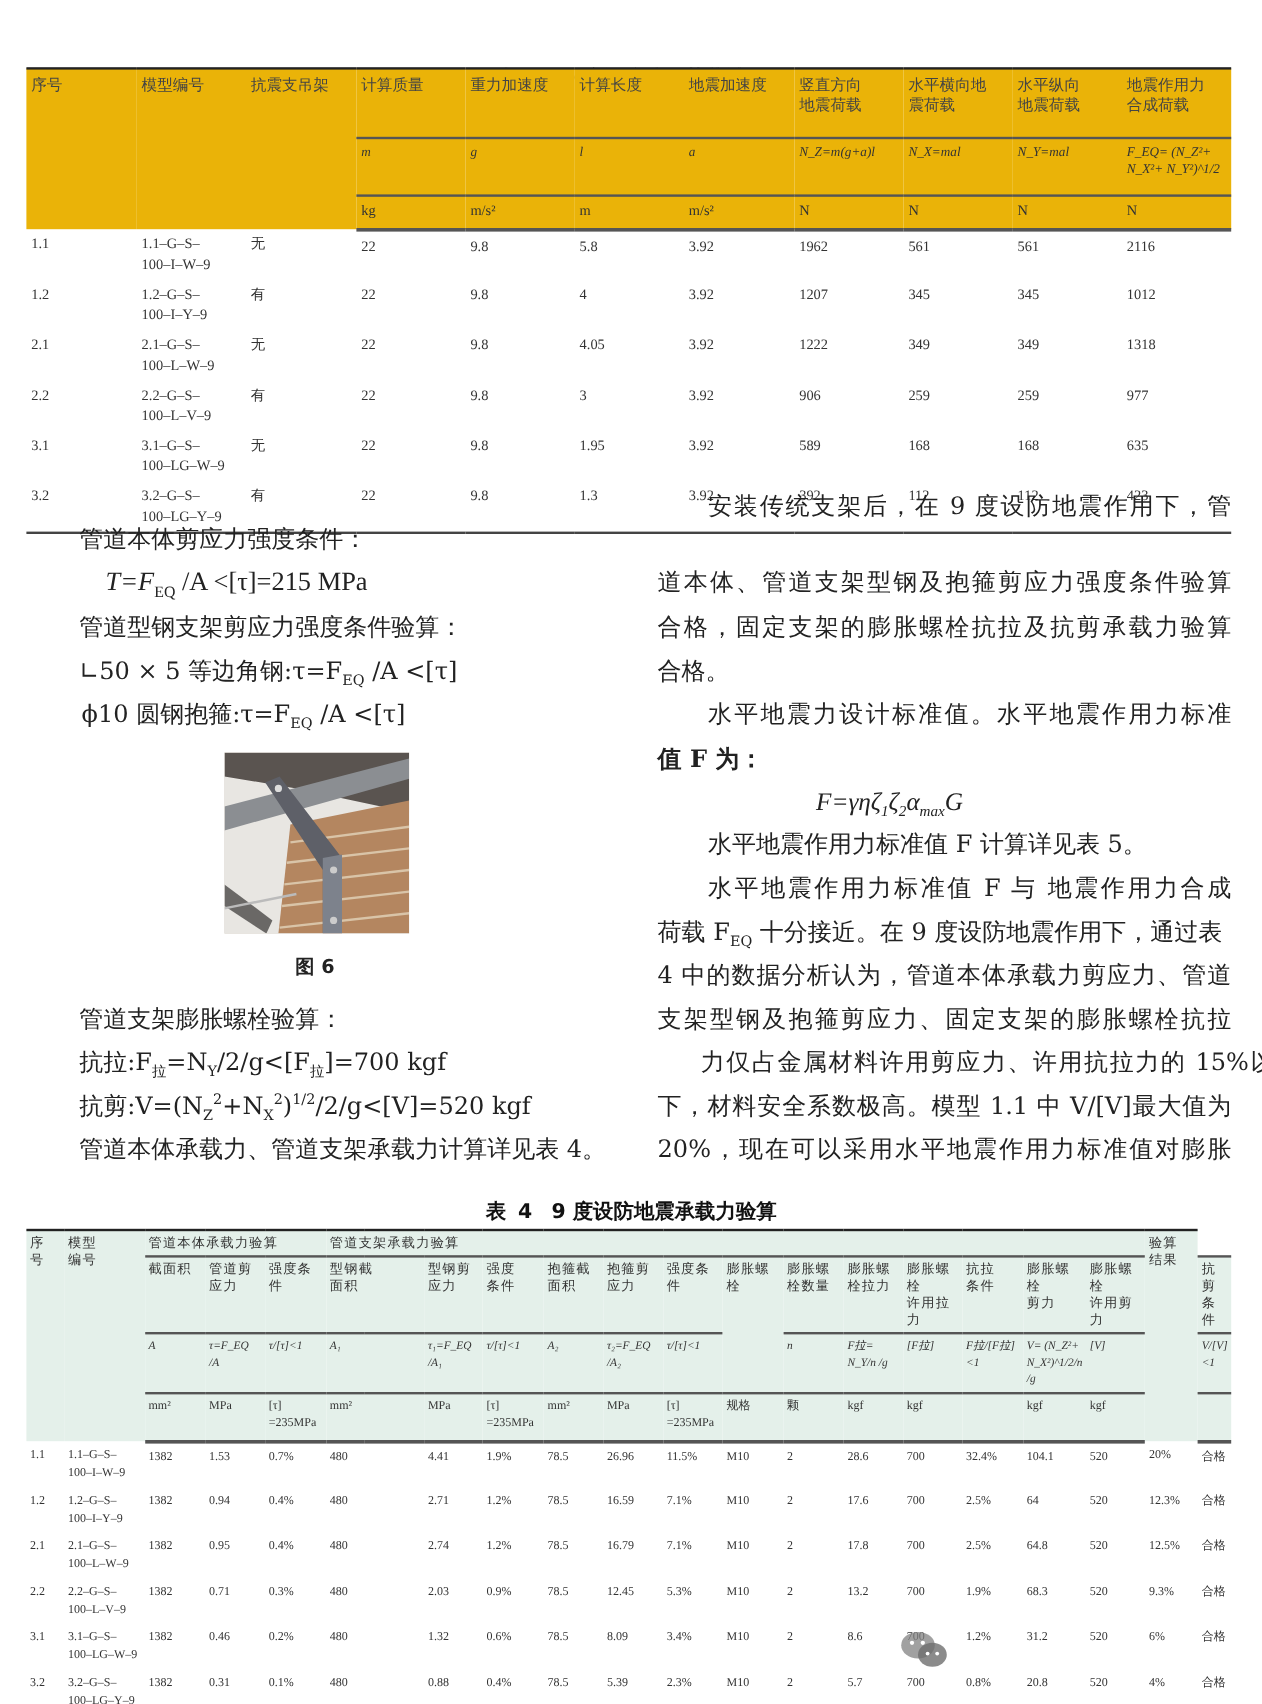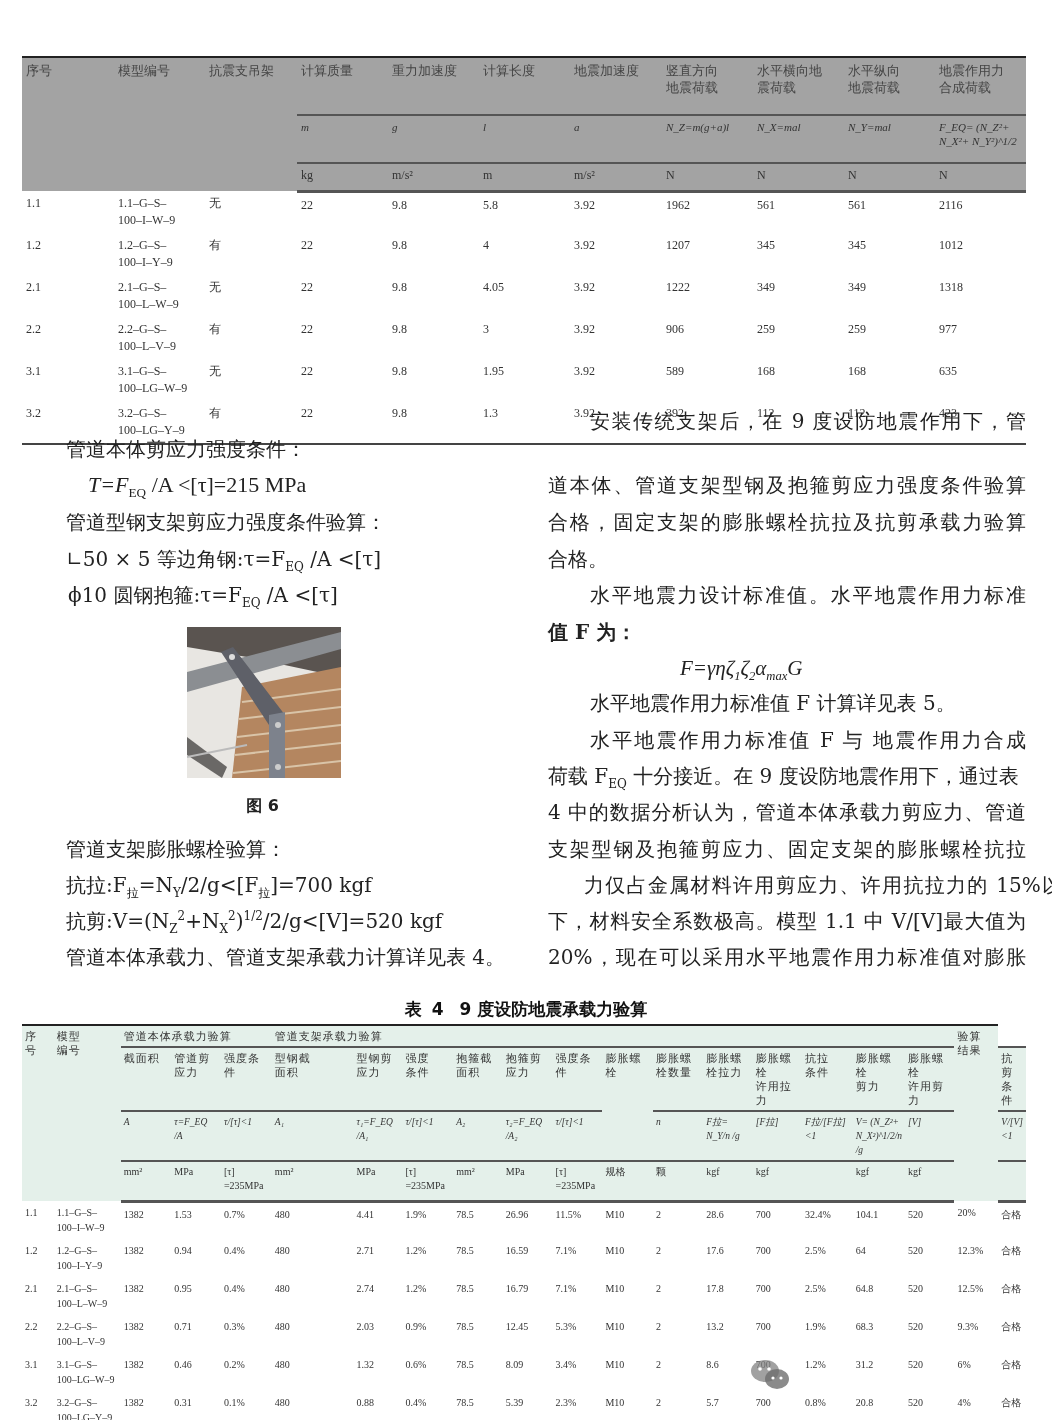--- a/index.html
+++ b/index.html
@@ -6,21 +6,21 @@
   html, body { width: 1052px; height: 1420px; background: #ffffff; overflow: hidden; }
   body { position: relative; font-family: "DejaVu Serif", "Liberation Serif", serif; color: #222; }
 
   .caption { position: absolute; left: 0; width: 1052px; text-align: center;
     font-family: "DejaVu Sans", "Liberation Sans", sans-serif; font-weight: bold; font-size: 17px; color: #111; }
   .caption .num { letter-spacing: 2px; margin-right: 14px; }
 
   
   .t3 { position: absolute; left: 22px; top: 56px; width: 1004px; border-collapse: collapse;
     font-family: "Liberation Serif", "DejaVu Serif", serif; font-size: 12px; color: #333; }
-  .t3 thead td { background: #a3a3a3; vertical-align: top; padding: 4px 4px; }
+  .t3 thead td { background: #eab308; vertical-align: top; padding: 4px 4px; }
   .t3 .hr-top td { border-top: 2px solid #222; }
   .t3 .hr-sub td.sub { border-top: 2px solid #555; }
   .t3 .hr-last td { border-bottom: 3px solid #555; }
   .t3 tbody td { vertical-align: top; padding: 4px 4px; height: 41.5px; line-height: 17px; }
   .t3 tbody tr:last-child td { border-bottom: 2px solid #444; }
   .t3 .hname { font-size: 13px; line-height: 17px; color: #444; height: 58px; }
   .t3 .hsym { font-style: italic; height: 48px; font-size: 11px; line-height: 14px; }
   .t3 .hunit { height: 28px; }
 
   

